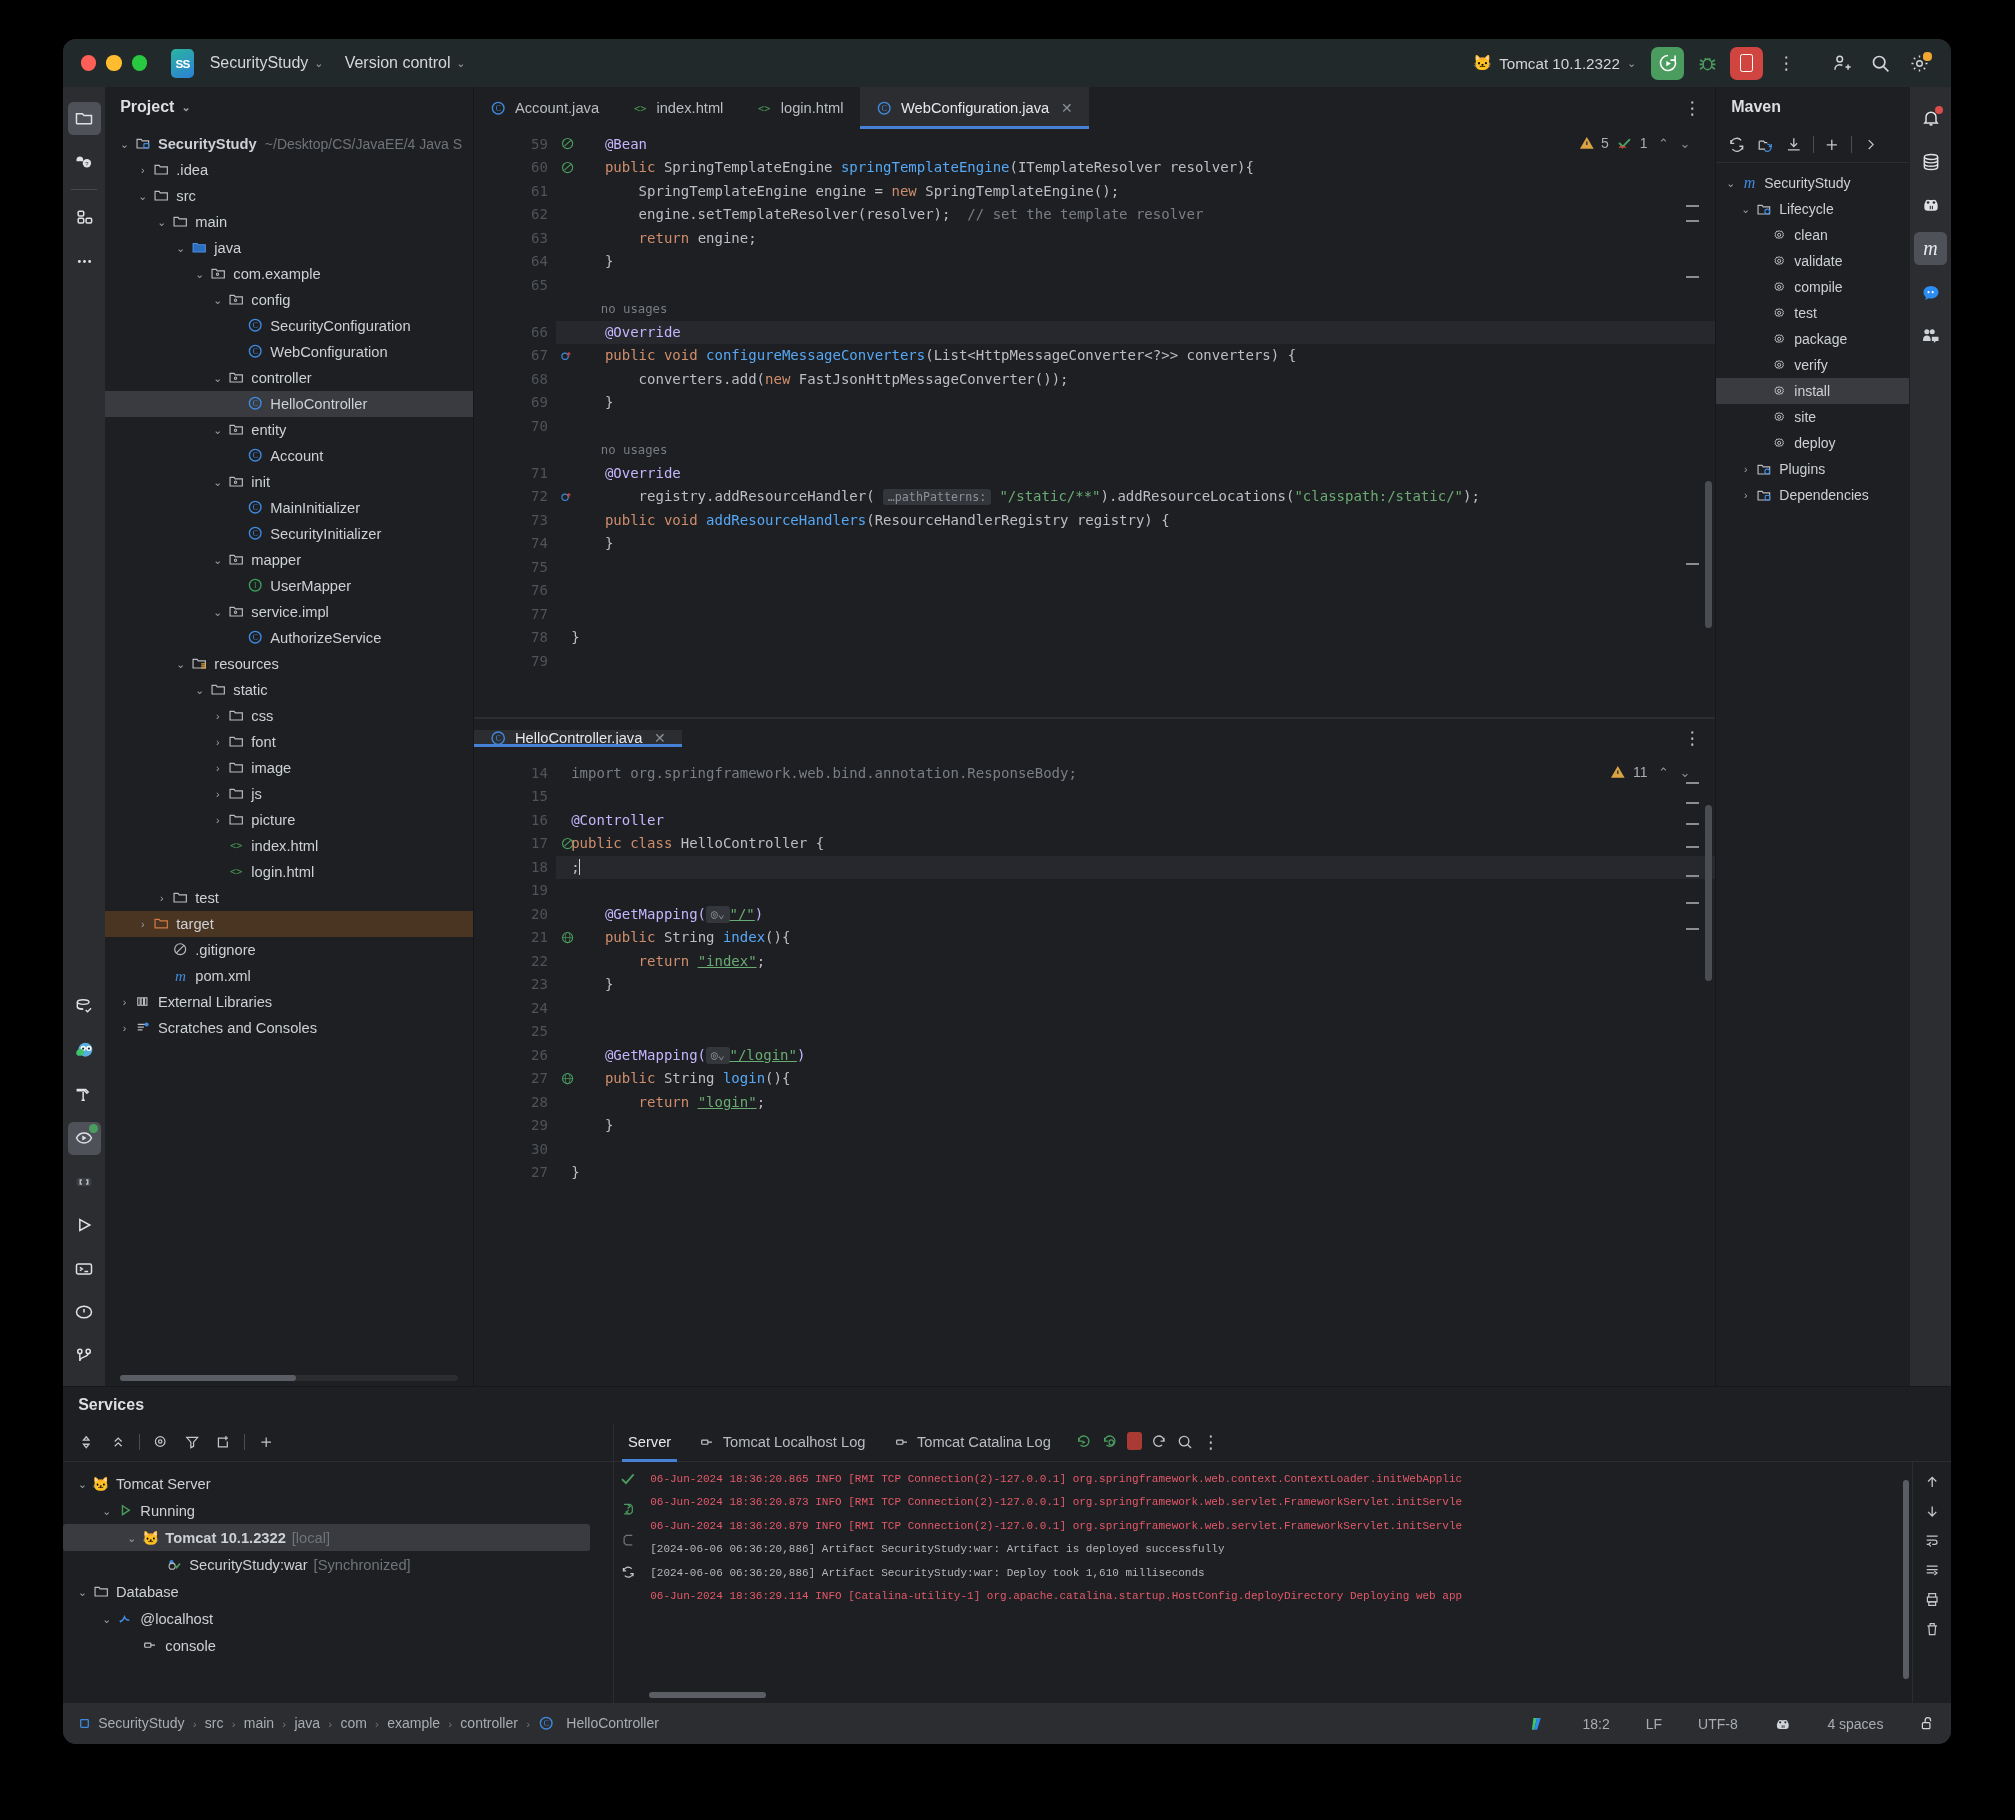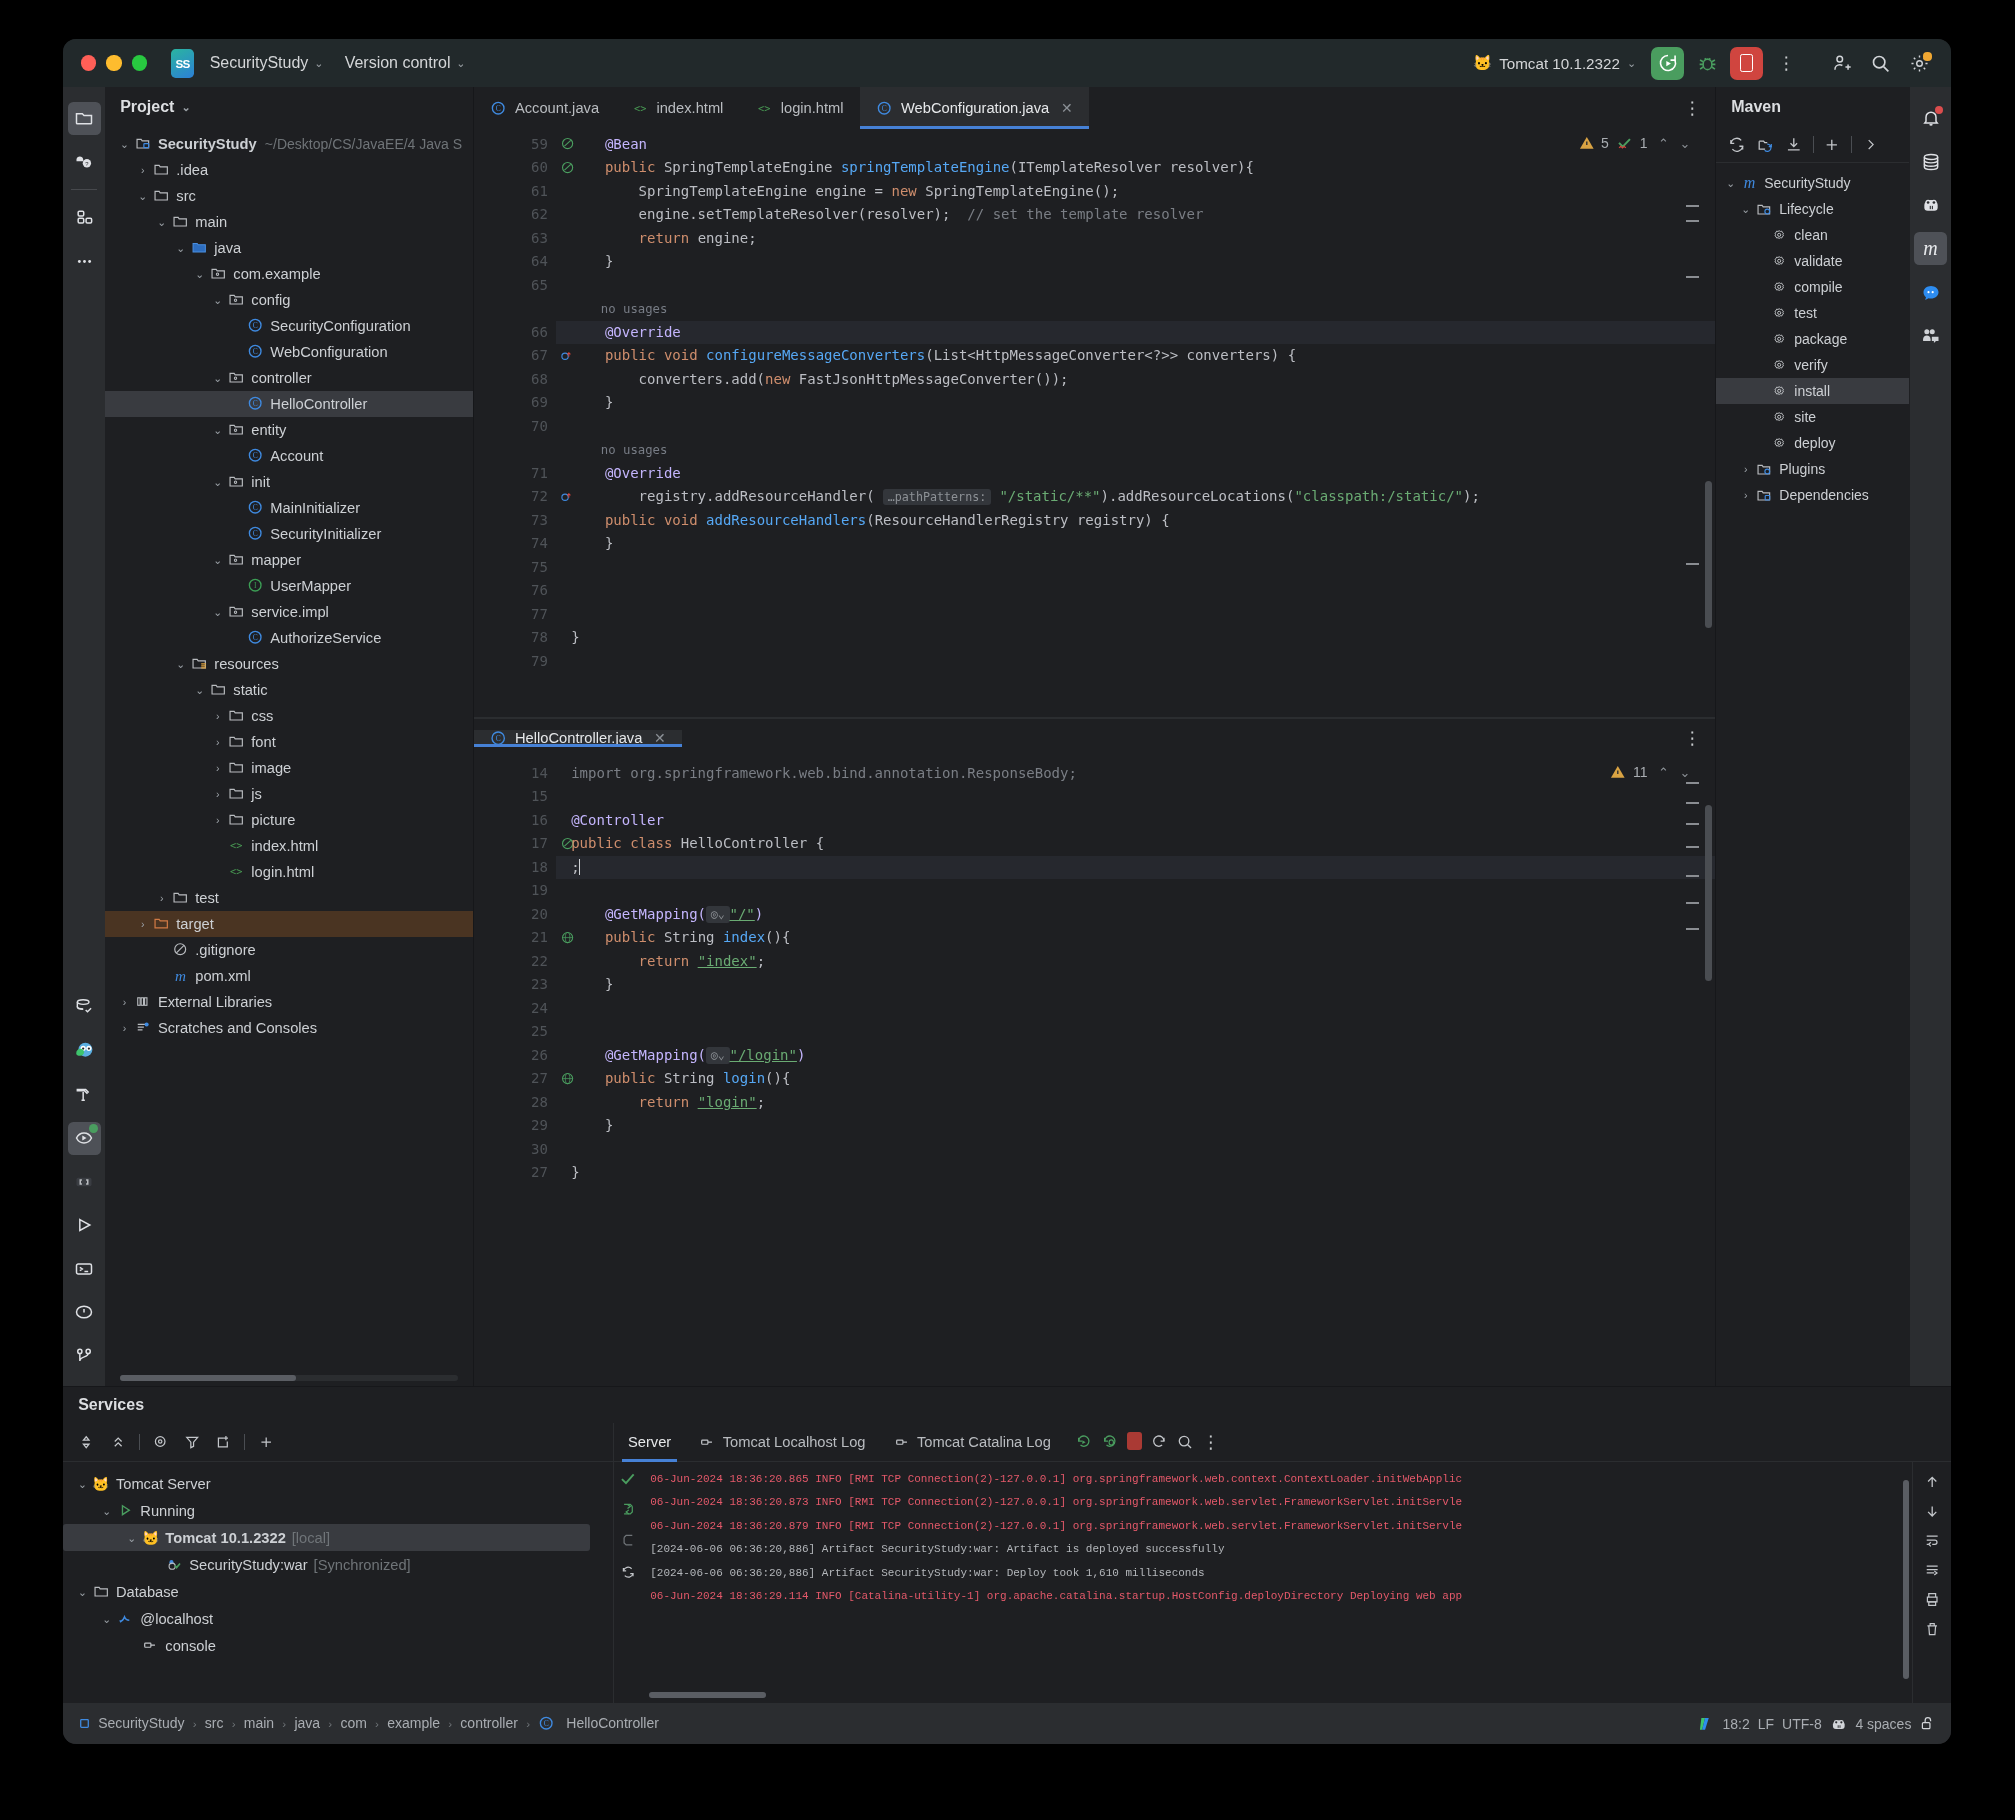--- a/index.html
+++ b/index.html
@@ -249,21 +249,21 @@
 
   
   .statusbar {
     height: 41px; flex: 0 0 41px; background: #2b2d30;
     display: flex; align-items: center; padding: 0 15.2px;
     color: #a9adb2; font-size: 14px; gap: 0;
   }
   .crumbs { display: flex; align-items: center; gap: 8.2px; }
   .crumb { color: #a9adb2; }
   .crumb-sep { color: #6f7478; font-size: 11.7px; }
-  .sb-right { margin-left: auto; display: flex; align-items: center; gap: 8px; }
+  .sb-right { margin-left: auto; display: flex; align-items: center; gap: 36px; }
 
   svg { display: block; }
 </style>
 </head>
 <body>
 
 <div class="desktop">
 <div class="window">
 
   <div class="titlebar">

